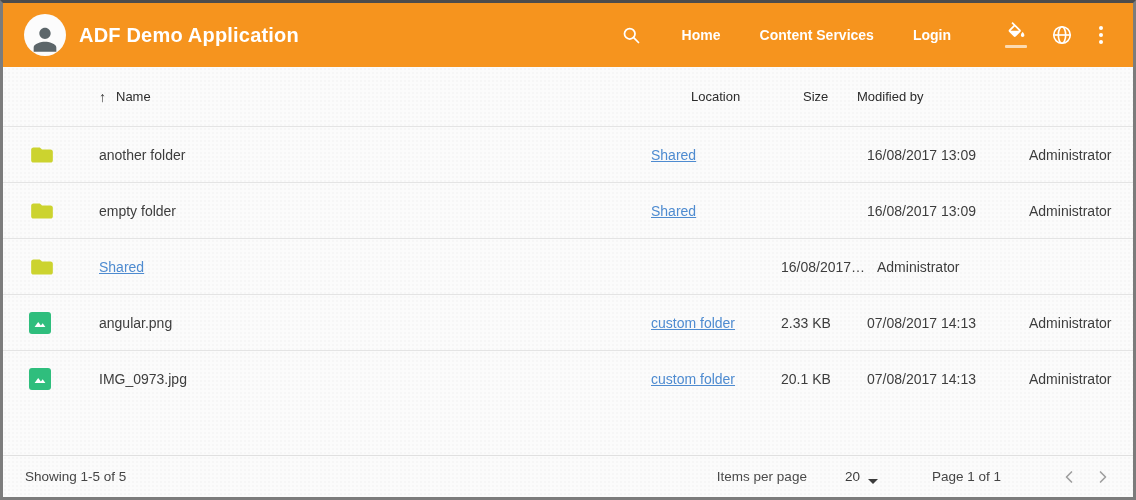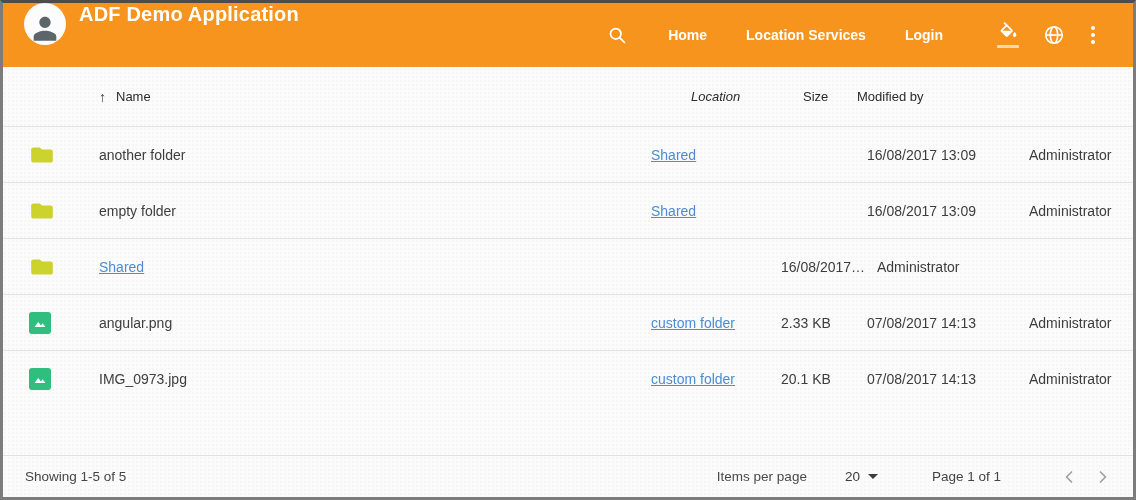--- a/index.html
+++ b/index.html
@@ -11,22 +11,22 @@
     border:3px solid #7c7c7c; border-top:3px solid #4c4c4c;
     background:#fbfbfb;
     display:flex; flex-direction:column;
     position:relative; overflow:hidden;
   }
 
   
   .app-header {
     height:64px; flex:0 0 64px;
     background:#F6941E;
-    display:flex; 
-    padding:0 32px 0 21px;
+    display:flex; align-items:center;
+    padding:0 24px 0 21px;
     color:#fff;
   }
   .avatar {
     width:42px; height:42px; border-radius:50%;
     background:#fcfcfc; overflow:hidden; flex:0 0 42px;
     display:flex; align-items:flex-end; justify-content:center;
   }
   .app-title {
     font-size:20px; font-weight:700; letter-spacing:.2px;
     margin-left:13px; white-space:nowrap;
@@ -89,21 +89,21 @@
     align-items:center;
     padding:0 16px 0 26px;
     border-bottom:1px solid #e4e4e4;
   }
   .thead { height:60px; flex:0 0 60px; font-size:13px; color:#2b2b2b; }
   .trow.body-row { height:56px; flex:0 0 56px; font-size:14px; color:#3d3d3d; cursor:pointer; }
   .trow.body-row:last-child { border-bottom:none; }
   .cell { white-space:nowrap; overflow:hidden; text-overflow:ellipsis; }
   .th-name { display:flex; align-items:center; gap:10px; cursor:pointer; }
   .sort-arrow { font-size:14px; color:#333; }
-  .th-loc { padding-left:40px;font-style:italic; }
+  .th-loc { padding-left:40px; }
   .th-size { padding-left:22px; }
   .th-modby { transform:translateX(-10px); }
   .cell-modby { padding-left:10px; }
   .loc-link { color:#4E8BD0; text-decoration:underline; cursor:pointer; }
   .icon-cell { display:flex; align-items:center; }
   .img-badge {
     width:22px; height:22px; border-radius:3px; background:#2FBE7D;
     display:flex; align-items:center; justify-content:center;
   }
 
@@ -114,21 +114,21 @@
     background-image:radial-gradient(rgba(0,0,0,.018) 1px, transparent 1.2px);
     background-size:4px 4px;
     border-top:1px solid #e0e0e0;
     display:flex; align-items:center;
     padding:0 18px 0 22px;
     font-size:13.5px; color:#454545;gap:24px;
   }
   .footer-spacer { flex:1; }
   .ipp-label { color:#4a4a4a; }
   .ipp-select {
-    display:flex; align-items:center; gap:8px;
+    display:flex; align-items:flex-end; gap:8px;
     background:none; border:none; cursor:pointer;
     font-size:13.5px; color:#3b3b3b; font-family:"Liberation Sans", sans-serif;
     margin-left:14px;
   }
   .ipp-caret {
     width:0; height:0;
     border-left:5px solid transparent; border-right:5px solid transparent;
     border-top:5px solid #3b3b3b;
   }
   .page-label { margin-left:30px; }
@@ -152,21 +152,21 @@
 
     <button class="icon-btn">
       <svg width="21" height="21" viewBox="0 0 24 24">
         <circle cx="10" cy="10" r="6" fill="none" stroke="#fff" stroke-width="2"></circle>
         <line x1="14.5" y1="14.5" x2="20" y2="20" stroke="#fff" stroke-width="2" stroke-linecap="round"></line>
       </svg>
     </button>
 
     <nav class="nav">
       <button class="nav-item">Home</button>
-      <button class="nav-item">Location Services</button>
+      <button class="nav-item">Content Services</button>
       <button class="nav-item">Login</button>
     </nav>
 
     <div class="header-icons">
       <button class="icon-btn">
         <svg width="21" height="21" viewBox="0 0 24 24">
           <path fill="#fff" d="M16.56 8.94L7.62 0 6.21 1.41l2.38 2.38-5.15 5.15c-.59.59-.59 1.54 0 2.12l5.5 5.5c.29.29.68.44 1.06.44s.77-.15 1.06-.44l5.5-5.5c.59-.58.59-1.53 0-2.12zM5.21 10L10 5.21 14.79 10H5.21zM19 11.5s-2 2.17-2 3.5c0 1.1.9 2 2 2s2-.9 2-2c0-1.33-2-3.5-2-3.5z"></path>
         </svg>
         <span class="theme-underline"></span>
       </button>

